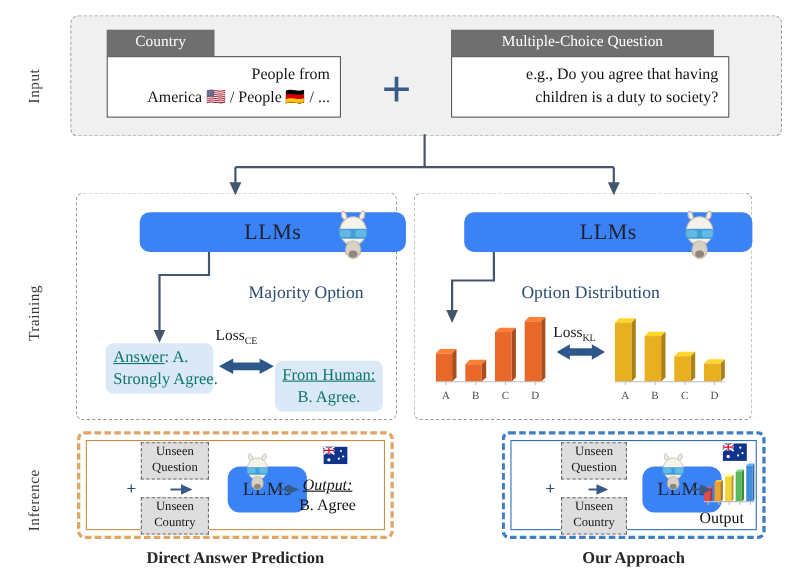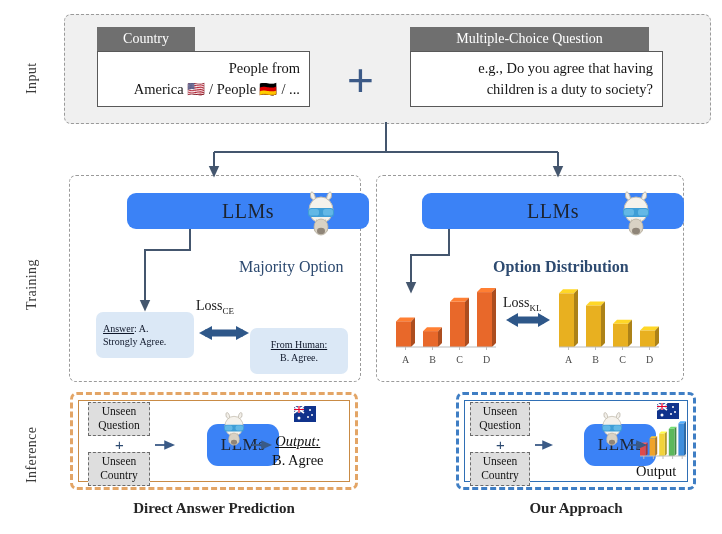--- a/index.html
+++ b/index.html
@@ -32,39 +32,39 @@
     align-items:center;justify-content:center;color:#1d2430;font-size:20px;
     font-family:"Liberation Serif",serif;letter-spacing:.5px;margin-left:32px;}
   .llm-sm{font-size:17px;border-radius:11px;}
 
   
   .llama{position:absolute;}
 
   
   .ansbox{position:absolute;background:#dbe8f6;border-radius:7px;box-sizing:border-box;
     display:flex;flex-direction:column;align-items:center;justify-content:center;
-    font-size:10px;color:#0f172a;line-height:1.35;text-align:center;
+    font-size:15px;color:#0f766e;line-height:1.35;text-align:center;
     font-family:"Liberation Serif",serif;padding:3px 16px;}
   .ansbox .u{text-decoration:underline;}
   .ansbox .ln{white-space:nowrap;}
   .ansbox.left-al{align-items:flex-start;text-align:left;padding-left:7px;}
 
   
   .panel-title{position:absolute;color:#2d4a70;font-size:16px;white-space:nowrap;
     font-family:"Liberation Serif",serif;}
 
   .loss{position:absolute;color:#171717;font-size:14px;white-space:nowrap;
     font-family:"Liberation Serif",serif;}
   .loss sub{font-size:9px;}
 
   
   .chip{position:absolute;background:#dedede;border:1.2px dashed #6b6b6b;
     display:flex;flex-direction:column;align-items:center;justify-content:center;
     font-size:11.5px;color:#141414;line-height:1.2;text-align:center;
-    font-family:"Liberation Serif",serif;box-sizing:border-box;}
+    font-family:"Liberation Serif",serif;box-sizing:border-box;margin-left:40px;}
   .chip-plus{position:absolute;color:#2d4a70;font-size:15px;font-family:"Liberation Sans",sans-serif;}
 
   .out-text{position:absolute;font-size:14.5px;color:#111;line-height:1.3;text-align:center;
     font-family:"Liberation Serif",serif;white-space:nowrap;}
   .out-text .u{text-decoration:underline;font-style:italic;}
 
   
   .inf-frame{position:absolute;box-sizing:border-box;border-radius:7px;}
   .inf-frame .inner{position:absolute;left:5px;top:5px;right:5px;bottom:5px;
     background:#ffffff;box-sizing:border-box;}
@@ -100,41 +100,41 @@
   <div class="tab" style="left:410px;top:27px;width:219px;height:24px;">Multiple-Choice Question</div>
   <div class="card" style="left:410px;top:51px;width:253px;height:56px;">
     <div>e.g., Do you agree that having</div>
     <div>children is a duty to society?</div>
   </div>
 
   <div class="dash-box" style="left:69px;top:175px;width:290px;height:205px;"></div>
 
   <div class="llm" style="left:95px;top:193px;width:242px;height:36px;">LLMs</div>
 
-  <div class="panel-title" style="left:239px;top:258px;">Majority Option</div>
+  <div class="panel-title" style="left:226px;top:258px;">Majority Option</div>
 
   <div class="loss" style="left:196px;top:298px;">
     <span>Loss</span><sub>CE</sub>
   </div>
 
   <div class="ansbox left-al" style="left:96px;top:312px;width:98px;height:46px;">
     <div class="ln"><span class="u">Answer</span><span>: A.</span></div>
     <div class="ln">Strongly Agree.</div>
   </div>
 
   <div class="ansbox" style="left:250px;top:328px;width:98px;height:46px;">
     <div class="ln u">From Human:</div>
     <div class="ln">B. Agree.</div>
   </div>
 
   <div class="dash-box" style="left:376px;top:175px;width:306px;height:205px;"></div>
 
   <div class="llm" style="left:390px;top:193px;width:262px;height:36px;">LLMs</div>
 
-  <div class="panel-title" style="left:493px;top:258px;font-weight:bold;">Option Distribution</div>
+  <div class="panel-title" style="left:474px;top:258px;">Option Distribution</div>
 
   <div class="loss" style="left:503px;top:295px;">
     <span>Loss</span><sub>KL</sub>
   </div>
 
   <div id="chart-orange" style="position:absolute;left:396px;top:282px;width:100px;height:82px;"><svg width="100" height="82" viewBox="0 0 100 82">
         <polygon points="0,39.38 4,35.38 19,35.38 15,39.38" fill="#ff7f33"></polygon>
         <polygon points="15,39.38 19,35.38 19,61 15,65" fill="#ac4d1f"></polygon>
         <rect x="0" y="39.38" width="15" height="25.619999999999997" fill="#e8682a"></rect>
         <polygon points="27,49.14 31,45.14 46,45.14 42,49.14" fill="#ff7f33"></polygon>

